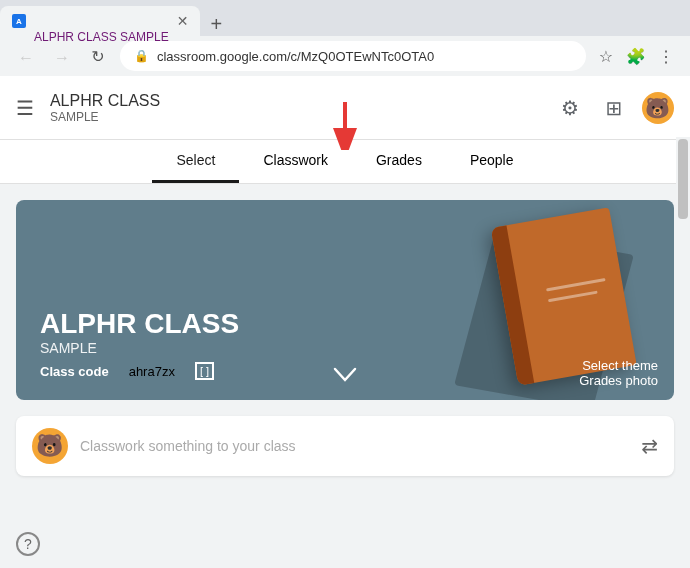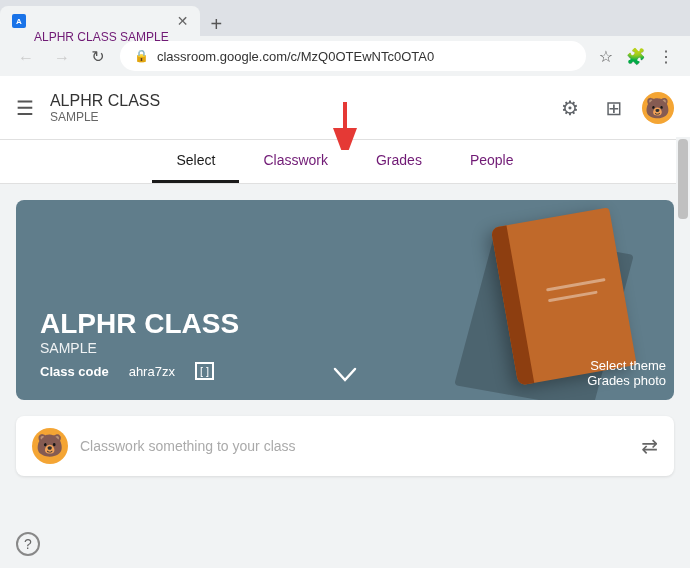--- a/index.html
+++ b/index.html
@@ -24,40 +24,40 @@
     .app-header { background: white; display: flex; align-items: center; padding: 0 16px; height: 64px; border-bottom: 1px solid #e0e0e0; }
     .hamburger { font-size: 20px; color: #555; cursor: pointer; margin-right: 16px; }
     .app-title-block { flex: 1; }
     .app-title { font-size: 16px; font-weight: 500; color: #333; }
     .app-subtitle { font-size: 12px; color: #666; }
     .header-actions { display: flex; gap: 12px; align-items: center; }
     .header-icon { width: 32px; height: 32px; display: flex; align-items: center; justify-content: center; color: #5f6368; font-size: 20px; cursor: pointer; }
 
     
     .nav-tabs { background: white; display: flex; justify-content: center; gap: 0; border-bottom: 1px solid #e0e0e0; position: relative; }
-    .nav-tab { padding: 12px 24px; font-size: 14px; color: #701a75; cursor: pointer; border-bottom: 3px solid transparent; position: relative; }
+    .nav-tab { padding: 12px 24px; font-size: 14px; color: #000000; cursor: pointer; border-bottom: 3px solid transparent; position: relative; }
     .nav-tab.active { color: #1a1a1a; border-bottom: 3px solid #1a1a1a; font-weight: 500; }
 
     
     .class-banner { background: #607d8b; margin: 16px; border-radius: 8px; position: relative; overflow: hidden; height: 200px; display: flex; flex-direction: column; justify-content: flex-end; padding: 20px 24px; }
     .banner-bg-shape { position: absolute; right: 0; top: 0; bottom: 0; width: 260px; display: flex; align-items: center; justify-content: center; }
     .book-shape { width: 120px; height: 160px; background: #c0692a; border-radius: 8px 4px 4px 8px; position: relative; transform: rotate(-10deg) translateX(20px); box-shadow: -6px 4px 16px rgba(0,0,0,0.3); }
     .book-spine { position: absolute; left: 0; top: 0; bottom: 0; width: 16px; background: #8d3e10; border-radius: 8px 0 0 8px; }
     .book-lines { position: absolute; right: 16px; top: 50%; transform: translateY(-50%); }
     .book-line { height: 3px; background: rgba(255,255,255,0.4); margin-bottom: 8px; border-radius: 2px; }
     .shadow-shape { position: absolute; right: 60px; top: 40px; width: 140px; height: 160px; background: rgba(0,0,0,0.2); transform: rotate(15deg) skewY(-5deg); border-radius: 4px; }
 
     .class-banner-title { font-size: 28px; font-weight: 700; color: white; position: relative; z-index: 2; }
     .class-banner-subtitle { font-size: 14px; color: rgba(255,255,255,0.9); position: relative; z-index: 2; margin-bottom: 6px; }
     .class-code-row { display: flex; align-items: center; gap: 20px; position: relative; z-index: 2; }
     .class-code-label { font-size: 13px; font-weight: 600; color: white; }
-    .class-code-value { font-size: 13px; color: #ffffff; }
+    .class-code-value { font-size: 13px; color: #000000; }
     .class-code-expand { font-size: 14px; color: white; border: 2px solid white; padding: 1px 3px; font-size: 11px; }
 
-    .banner-bottom-actions { position: absolute; bottom: 12px; right: 8px; text-align: right; z-index: 2; }
+    .banner-bottom-actions { position: absolute; bottom: 12px; right: 16px; text-align: right; z-index: 2; }
     .banner-action-link { display: block; font-size: 13px; color: white; cursor: pointer; text-decoration: none; }
     .banner-chevron { position: absolute; bottom: 12px; left: 50%; transform: translateX(-50%); color: white; font-size: 18px; z-index: 2; }
 
     
     .announce-section { margin: 0 16px; }
     .announce-box { background: white; border-radius: 8px; padding: 12px 16px; display: flex; align-items: center; gap: 12px; box-shadow: 0 1px 3px rgba(0,0,0,0.1); }
     .announce-placeholder { flex: 1; font-size: 14px; color: #aaa; }
     .announce-icon { color: #666; font-size: 20px; cursor: pointer; }
 
     

